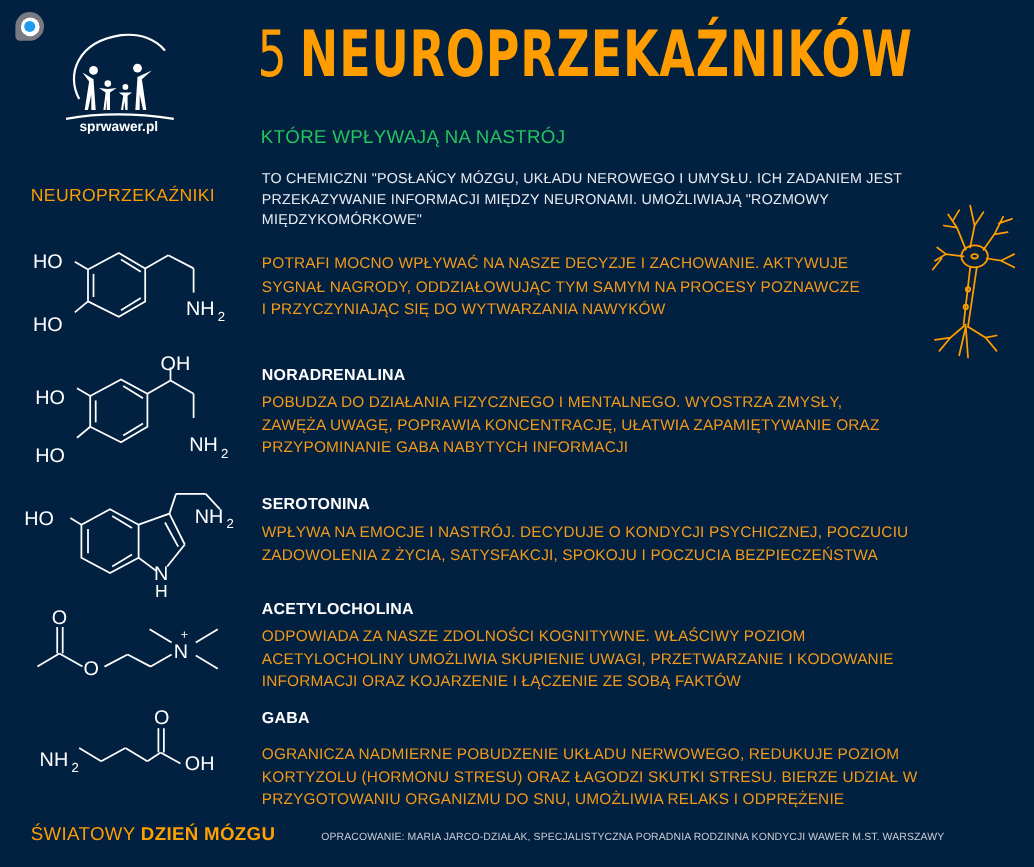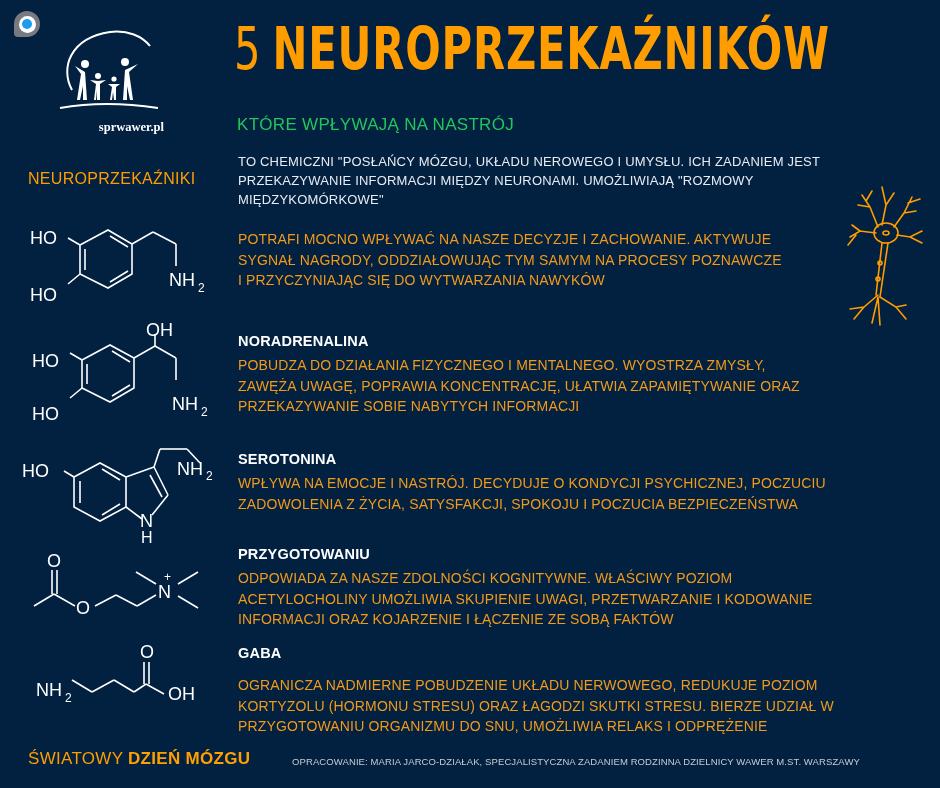--- a/index.html
+++ b/index.html
@@ -13,22 +13,22 @@
   .abs { position: absolute; }
   .badge {
     left: 14px; top: 11px; width: 26px; height: 26px;
     background: #777a80; border-radius: 50% 50% 50% 4px;
     display: flex; align-items: center; justify-content: center;
   }
   .badge .ring { width: 17px; height: 17px; border-radius: 50%; background: #fff; display:flex; align-items:center; justify-content:center; }
   .badge .dot { width: 10px; height: 10px; border-radius: 50%; background: #1b9cf0; }
   .logo { left: 50px; top: 28px; width: 110px; height: 100px; }
   .logo-text {
-    left: 52px; top: 120px; width: 112px; text-align: right;
-    font-family: Liberation Serif, serif; font-weight: bold; font-size: 12.5px; color: #fff;
+    left: 52px; top: 108px; width: 112px; text-align: center;
+    font-family: Liberation Sans, sans-serif; font-weight: bold; font-size: 12.5px; color: #fff;
   }
   .title {
     left: 234px; top: 20px;
     font-family: "DejaVu Sans Condensed", "DejaVu Sans", sans-serif;
     font-weight: bold; font-size: 58px; letter-spacing: 1px;
     color: #ff9d00; line-height: 1; white-space: nowrap;
     transform: scaleX(0.8); transform-origin: left top;
   }
   .title .five { font-weight: normal; margin-right: 14px; }
   .subtitle {
@@ -139,21 +139,21 @@
     <text x="2" y="100" fill="#fff" stroke="none" font-size="18" font-family="Liberation Sans, sans-serif">HO</text>
     <text x="116" y="16" fill="#fff" stroke="none" font-size="18" font-family="Liberation Sans, sans-serif">OH</text>
     <text x="142" y="90" fill="#fff" stroke="none" font-size="18" font-family="Liberation Sans, sans-serif">NH</text>
     <text x="171" y="96" fill="#fff" stroke="none" font-size="12" font-family="Liberation Sans, sans-serif">2</text>
   </svg>
 </div>
 <div class="abs" style="left:238px;top:333px;">
   <div class="item-name">NORADRENALINA</div>
   <div class="item-desc" style="margin-top:6px;">POBUDZA DO DZIAŁANIA FIZYCZNEGO I MENTALNEGO. WYOSTRZA ZMYSŁY,
 ZAWĘŻA UWAGĘ, POPRAWIA KONCENTRACJĘ, UŁATWIA ZAPAMIĘTYWANIE ORAZ
-PRZEKAZYWANIE SOBIE NABYTYCH INFORMACJI</div>
+PRZYPOMINANIE GABA NABYTYCH INFORMACJI</div>
 </div>
 
 <div class="molecule" style="left:22px;top:445px;">
   <svg width="200" height="100" viewBox="0 0 200 100" fill="none" stroke="#fff" stroke-width="1.6">
     <polygon points="52,32 78,18 104,32 104,62 78,76 52,62"></polygon>
     <line x1="58" y1="36" x2="58" y2="58"></line>
     <line x1="80" y1="24" x2="98" y2="35"></line>
     <line x1="80" y1="70" x2="98" y2="59"></line>
     <line x1="104" y1="32" x2="132" y2="22"></line>
     <line x1="132" y1="22" x2="146" y2="50"></line>
@@ -189,21 +189,21 @@
     <line x1="126" y1="34" x2="106" y2="22"></line>
     <line x1="148" y1="34" x2="168" y2="22"></line>
     <line x1="148" y1="46" x2="168" y2="58"></line>
     <text x="17" y="17" fill="#fff" stroke="none" font-size="18" font-family="Liberation Sans, sans-serif">O</text>
     <text x="46" y="64" fill="#fff" stroke="none" font-size="18" font-family="Liberation Sans, sans-serif">O</text>
     <text x="128" y="48" fill="#fff" stroke="none" font-size="18" font-family="Liberation Sans, sans-serif">N</text>
     <text x="134" y="31" fill="#fff" stroke="none" font-size="12" font-family="Liberation Sans, sans-serif">+</text>
   </svg>
 </div>
 <div class="abs" style="left:238px;top:546px;">
-  <div class="item-name">PRZYGOTOWANIU</div>
+  <div class="item-name">ACETYLOCHOLINA</div>
   <div class="item-desc" style="margin-top:6px;">ODPOWIADA ZA NASZE ZDOLNOŚCI KOGNITYWNE. WŁAŚCIWY POZIOM
 ACETYLOCHOLINY UMOŻLIWIA SKUPIENIE UWAGI, PRZETWARZANIE I KODOWANIE
 INFORMACJI ORAZ KOJARZENIE I ŁĄCZENIE ZE SOBĄ FAKTÓW</div>
 </div>
 
 <div class="molecule" style="left:34px;top:640px;">
   <svg width="180" height="70" viewBox="0 0 180 70" fill="none" stroke="#fff" stroke-width="1.6">
     <line x1="38" y1="40" x2="58" y2="52"></line>
     <line x1="58" y1="52" x2="80" y2="40"></line>
     <line x1="80" y1="40" x2="100" y2="52"></line>
@@ -220,13 +220,13 @@
 <div class="abs" style="left:238px;top:645px;">
   <div class="item-name">GABA</div>
   <div class="item-desc" style="margin-top:14px;">OGRANICZA  NADMIERNE POBUDZENIE UKŁADU NERWOWEGO, REDUKUJE POZIOM
 KORTYZOLU (HORMONU STRESU) ORAZ ŁAGODZI SKUTKI STRESU. BIERZE UDZIAŁ W
 PRZYGOTOWANIU ORGANIZMU DO SNU, UMOŻLIWIA RELAKS I ODPRĘŻENIE</div>
 </div>
 
 <div class="abs footer-left">
   <span>ŚWIATOWY </span><b>DZIEŃ MÓZGU</b>
 </div>
-<div class="abs footer-right">OPRACOWANIE: MARIA JARCO-DZIAŁAK, SPECJALISTYCZNA ZADANIEM RODZINNA DZIELNICY WAWER M.ST. WARSZAWY</div>
+<div class="abs footer-right">OPRACOWANIE: MARIA JARCO-DZIAŁAK, SPECJALISTYCZNA PORADNIA RODZINNA KONDYCJI WAWER M.ST. WARSZAWY</div>
 
 </body></html>

